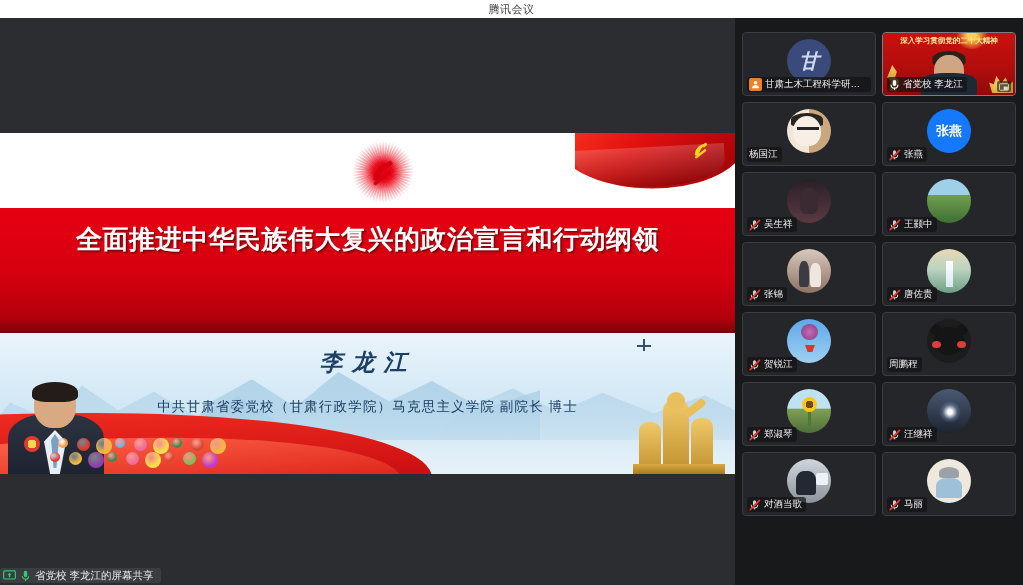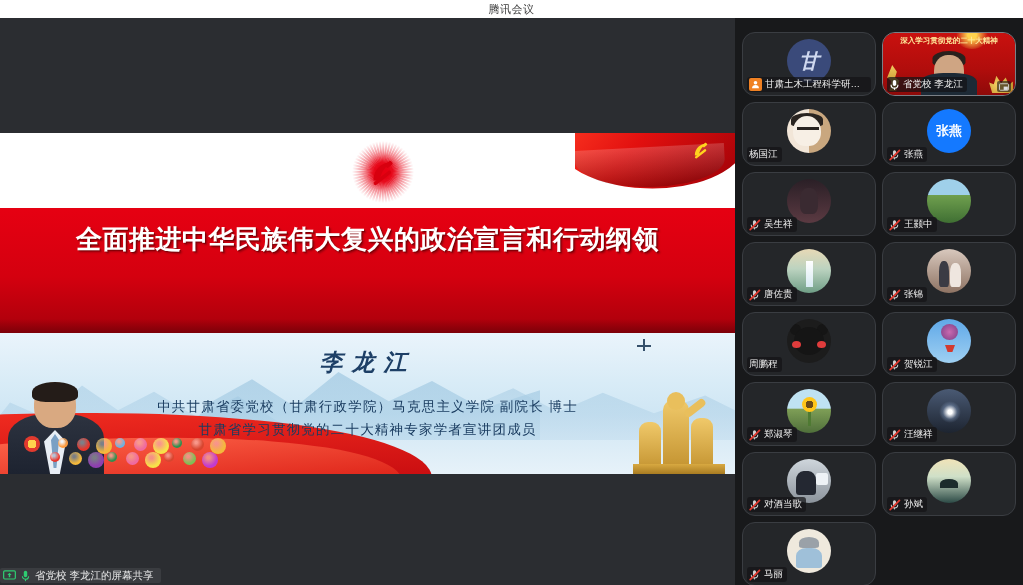--- a/index.html
+++ b/index.html
@@ -190,21 +190,21 @@
     background:#18191b;
     padding:14px 7px 8px 7px;
     display:grid;
     grid-template-columns:1fr 1fr;
     grid-auto-rows:64px;
     gap:6px 6px;
     align-content:start;
   }
   .tile{
     position:relative; background:#242629; border:1px solid #3a3d42;
-    border-radius:13px; overflow:hidden;
+    border-radius:4px; overflow:hidden;
   }
   .tile.active{ border-color:#7a7f86; }
   .tile-media{
     position:absolute; inset:0; display:flex; align-items:center; justify-content:center;
   }
   .avatar{
     width:44px; height:44px; border-radius:50%; overflow:hidden; position:relative;
     margin-top:-6px;
   }
   .tile-label{
@@ -469,21 +469,20 @@
           <div class="mn mn-c"></div>
           <div class="mn mn-a"></div>
           <div class="mn-head"></div>
           <div class="mn-arm"></div>
           <div class="mn-base"></div>
         </div>
       </div>
 
       <div class="slide-speaker">李龙江</div>
       <div class="slide-affil1">中共甘肃省委党校（甘肃行政学院）马克思主义学院 副院长 博士</div>
-      <div class="slide-affil2">甘肃省学习贯彻党的二十大精神专家学者宣讲团成员</div>
     </div>
 
     <div class="sharebar">
       <svg width="13" height="11" viewBox="0 0 16 13">
         <rect x="0.8" y="0.8" width="14.4" height="10" rx="1.4" fill="none" stroke="#2ecc71" stroke-width="1.5"></rect>
         <path d="M8 3.2 L10.6 6 H8.9 V8.6 H7.1 V6 H5.4 Z" fill="#2ecc71"></path>
       </svg>
       <svg width="9" height="12" viewBox="0 0 10 14">
         <rect x="3" y="1" width="4" height="7.4" rx="2" fill="#2ecc71"></rect>
         <path d="M1.4 7.2a3.6 3.6 0 0 0 7.2 0" fill="none" stroke="#2ecc71" stroke-width="1.3"></path>
@@ -588,84 +587,84 @@
             <rect x="4.6" y="1.4" width="3.6" height="6.6" rx="1.8" fill="#cfcfcf"></rect>
             <path d="M2.6 6.6a3.8 3.8 0 0 0 7.6 0" fill="none" stroke="#cfcfcf" stroke-width="1.2"></path>
             <rect x="5.8" y="10" width="1.1" height="2.2" fill="#cfcfcf"></rect>
             <line x1="1.4" y1="12.4" x2="12.2" y2="1.6" stroke="#e23b30" stroke-width="2" stroke-linecap="round"></line>
           </svg>
           <span class="nm">王颢中</span>
         </div>
       </div>
       <div class="tile">
         <div class="tile-media">
-          <div class="avatar av-waterfall">
-            <span class="wf"></span>
-          </div>
-        </div>
-        <div class="tile-label">
-          <svg class="ic" width="12" height="12" viewBox="0 0 14 14">
-            <rect x="4.6" y="1.4" width="3.6" height="6.6" rx="1.8" fill="#cfcfcf"></rect>
-            <path d="M2.6 6.6a3.8 3.8 0 0 0 7.6 0" fill="none" stroke="#cfcfcf" stroke-width="1.2"></path>
-            <rect x="5.8" y="10" width="1.1" height="2.2" fill="#cfcfcf"></rect>
-            <line x1="1.4" y1="12.4" x2="12.2" y2="1.6" stroke="#e23b30" stroke-width="2" stroke-linecap="round"></line>
-          </svg>
-          <span class="nm">唐佐贵</span>
-        </div>
-      </div>
-      <div class="tile">
-        <div class="tile-media">
           <div class="avatar av-couple">
             <span class="c1"></span>
             <span class="c2"></span>
           </div>
         </div>
         <div class="tile-label">
           <svg class="ic" width="12" height="12" viewBox="0 0 14 14">
             <rect x="4.6" y="1.4" width="3.6" height="6.6" rx="1.8" fill="#cfcfcf"></rect>
             <path d="M2.6 6.6a3.8 3.8 0 0 0 7.6 0" fill="none" stroke="#cfcfcf" stroke-width="1.2"></path>
             <rect x="5.8" y="10" width="1.1" height="2.2" fill="#cfcfcf"></rect>
             <line x1="1.4" y1="12.4" x2="12.2" y2="1.6" stroke="#e23b30" stroke-width="2" stroke-linecap="round"></line>
           </svg>
           <span class="nm">张锦</span>
+        </div>
+      </div>
+      <div class="tile">
+        <div class="tile-media">
+          <div class="avatar av-waterfall">
+            <span class="wf"></span>
+          </div>
+        </div>
+        <div class="tile-label">
+          <svg class="ic" width="12" height="12" viewBox="0 0 14 14">
+            <rect x="4.6" y="1.4" width="3.6" height="6.6" rx="1.8" fill="#cfcfcf"></rect>
+            <path d="M2.6 6.6a3.8 3.8 0 0 0 7.6 0" fill="none" stroke="#cfcfcf" stroke-width="1.2"></path>
+            <rect x="5.8" y="10" width="1.1" height="2.2" fill="#cfcfcf"></rect>
+            <line x1="1.4" y1="12.4" x2="12.2" y2="1.6" stroke="#e23b30" stroke-width="2" stroke-linecap="round"></line>
+          </svg>
+          <span class="nm">唐佐贵</span>
+        </div>
+      </div>
+      <div class="tile">
+        <div class="tile-media">
+          <div class="avatar av-balloon">
+            <span class="bl"></span>
+            <span class="bs"></span>
+          </div>
+        </div>
+        <div class="tile-label">
+          <svg class="ic" width="12" height="12" viewBox="0 0 14 14">
+            <rect x="4.6" y="1.4" width="3.6" height="6.6" rx="1.8" fill="#cfcfcf"></rect>
+            <path d="M2.6 6.6a3.8 3.8 0 0 0 7.6 0" fill="none" stroke="#cfcfcf" stroke-width="1.2"></path>
+            <rect x="5.8" y="10" width="1.1" height="2.2" fill="#cfcfcf"></rect>
+            <line x1="1.4" y1="12.4" x2="12.2" y2="1.6" stroke="#e23b30" stroke-width="2" stroke-linecap="round"></line>
+          </svg>
+          <span class="nm">贺锐江</span>
         </div>
       </div>
       <div class="tile">
         <div class="tile-media">
           <div class="avatar av-bear">
             <span class="be l"></span>
             <span class="be r"></span>
             <span class="bh"></span>
             <span class="bc l"></span>
             <span class="bc r"></span>
           </div>
         </div>
         <div class="tile-label">
           <span class="nm">周鹏程</span>
         </div>
       </div>
       <div class="tile">
         <div class="tile-media">
-          <div class="avatar av-balloon">
-            <span class="bl"></span>
-            <span class="bs"></span>
-          </div>
-        </div>
-        <div class="tile-label">
-          <svg class="ic" width="12" height="12" viewBox="0 0 14 14">
-            <rect x="4.6" y="1.4" width="3.6" height="6.6" rx="1.8" fill="#cfcfcf"></rect>
-            <path d="M2.6 6.6a3.8 3.8 0 0 0 7.6 0" fill="none" stroke="#cfcfcf" stroke-width="1.2"></path>
-            <rect x="5.8" y="10" width="1.1" height="2.2" fill="#cfcfcf"></rect>
-            <line x1="1.4" y1="12.4" x2="12.2" y2="1.6" stroke="#e23b30" stroke-width="2" stroke-linecap="round"></line>
-          </svg>
-          <span class="nm">贺锐江</span>
-        </div>
-      </div>
-      <div class="tile">
-        <div class="tile-media">
           <div class="avatar av-sunflower">
             <span class="st"></span>
             <span class="sc"></span>
           </div>
         </div>
         <div class="tile-label">
           <svg class="ic" width="12" height="12" viewBox="0 0 14 14">
             <rect x="4.6" y="1.4" width="3.6" height="6.6" rx="1.8" fill="#cfcfcf"></rect>
             <path d="M2.6 6.6a3.8 3.8 0 0 0 7.6 0" fill="none" stroke="#cfcfcf" stroke-width="1.2"></path>
             <rect x="5.8" y="10" width="1.1" height="2.2" fill="#cfcfcf"></rect>
@@ -702,36 +701,20 @@
             <rect x="4.6" y="1.4" width="3.6" height="6.6" rx="1.8" fill="#cfcfcf"></rect>
             <path d="M2.6 6.6a3.8 3.8 0 0 0 7.6 0" fill="none" stroke="#cfcfcf" stroke-width="1.2"></path>
             <rect x="5.8" y="10" width="1.1" height="2.2" fill="#cfcfcf"></rect>
             <line x1="1.4" y1="12.4" x2="12.2" y2="1.6" stroke="#e23b30" stroke-width="2" stroke-linecap="round"></line>
           </svg>
           <span class="nm">对酒当歌</span>
         </div>
       </div>
       <div class="tile">
         <div class="tile-media">
-          <div class="avatar av-sunset">
-            <span class="ss"></span>
-          </div>
-        </div>
-        <div class="tile-label">
-          <svg class="ic" width="12" height="12" viewBox="0 0 14 14">
-            <rect x="4.6" y="1.4" width="3.6" height="6.6" rx="1.8" fill="#cfcfcf"></rect>
-            <path d="M2.6 6.6a3.8 3.8 0 0 0 7.6 0" fill="none" stroke="#cfcfcf" stroke-width="1.2"></path>
-            <rect x="5.8" y="10" width="1.1" height="2.2" fill="#cfcfcf"></rect>
-            <line x1="1.4" y1="12.4" x2="12.2" y2="1.6" stroke="#e23b30" stroke-width="2" stroke-linecap="round"></line>
-          </svg>
-          <span class="nm">孙斌</span>
-        </div>
-      </div>
-      <div class="tile">
-        <div class="tile-media">
           <div class="avatar av-hat">
             <span class="hh"></span>
             <span class="hb"></span>
           </div>
         </div>
         <div class="tile-label">
           <svg class="ic" width="12" height="12" viewBox="0 0 14 14">
             <rect x="4.6" y="1.4" width="3.6" height="6.6" rx="1.8" fill="#cfcfcf"></rect>
             <path d="M2.6 6.6a3.8 3.8 0 0 0 7.6 0" fill="none" stroke="#cfcfcf" stroke-width="1.2"></path>
             <rect x="5.8" y="10" width="1.1" height="2.2" fill="#cfcfcf"></rect>

